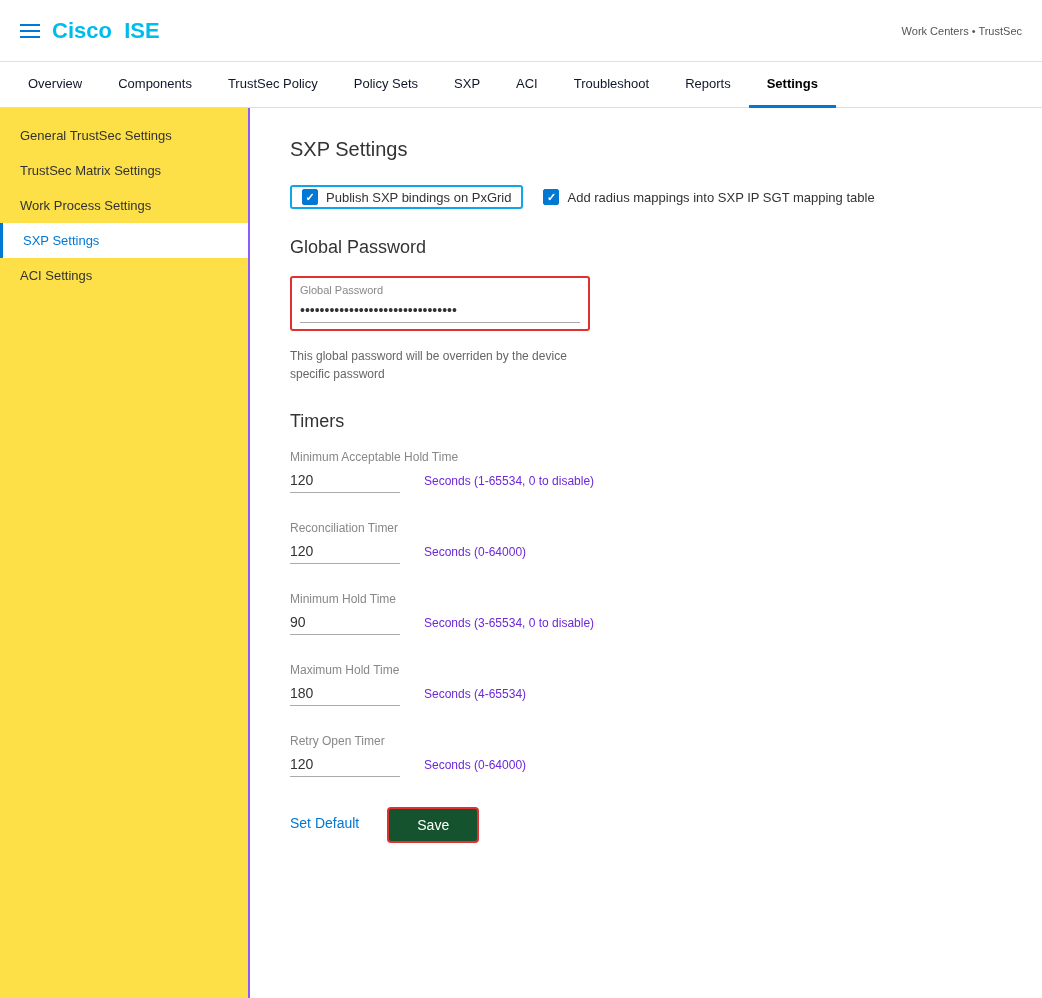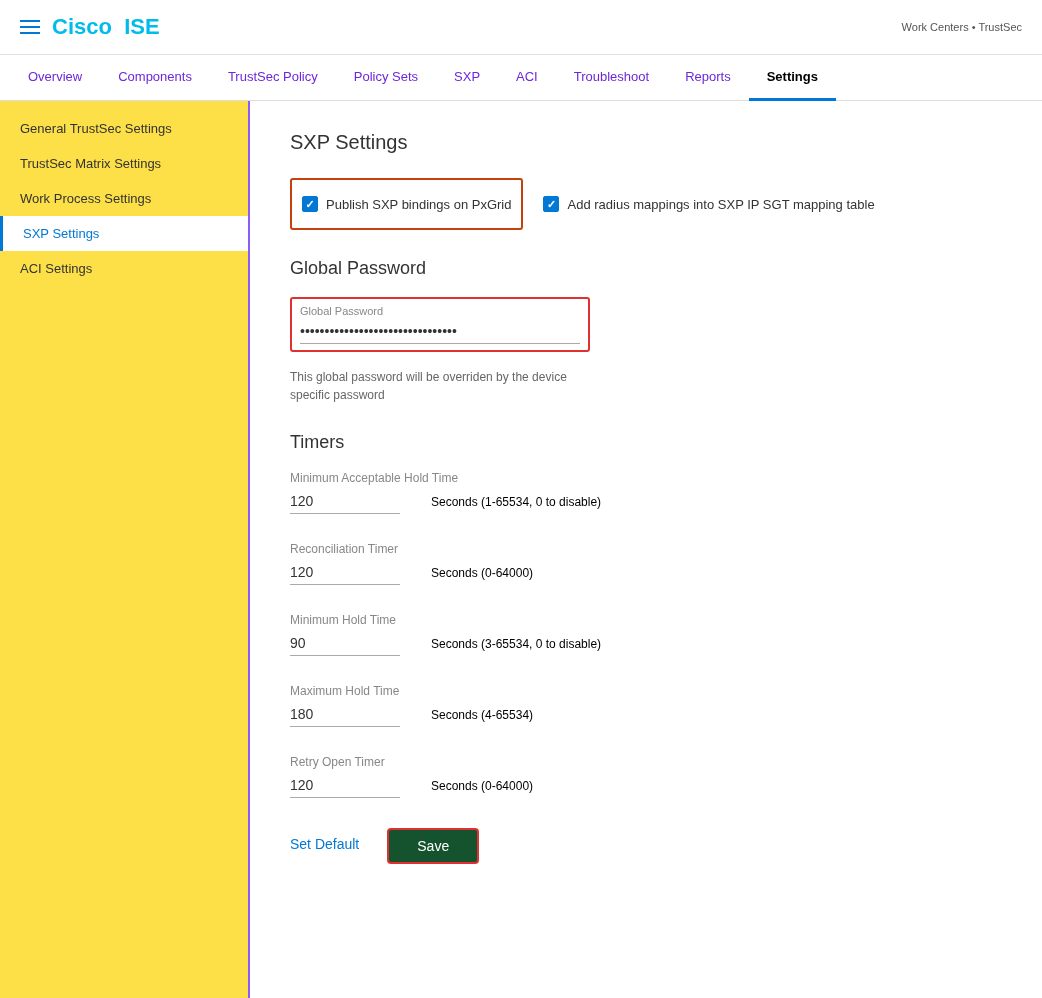--- a/index.html
+++ b/index.html
@@ -4,21 +4,21 @@
   <style>
     * { box-sizing: border-box; margin: 0; padding: 0; }
     body { font-family: 'Arial', sans-serif; font-size: 14px; color: #333; background: #fff; }
 
     
     .top-bar {
       display: flex;
       align-items: center;
       justify-content: space-between;
       padding: 0 20px;
-      height: 55px;
+      height: 62px;
       background: #fff;
       border-bottom: 1px solid #e0e0e0;
     }
     .top-bar-left {
       display: flex;
       align-items: center;
       gap: 12px;
     }
     .hamburger {
       display: flex;
@@ -50,21 +50,21 @@
       display: flex;
       align-items: center;
       border-bottom: 1px solid #ddd;
       background: #fff;
       padding: 0 10px;
     }
     .nav-tab {
       padding: 14px 18px;
       cursor: pointer;
       font-size: 13px;
-      color: #6d28d9;
+      color: #0f172a;
       white-space: nowrap;
       border-bottom: 3px solid transparent;
       margin-bottom: -1px;
     }
     .nav-tab.active {
       color: #000;
       font-weight: 600;
       border-bottom: 3px solid #0078d4;
     }
 
@@ -117,22 +117,22 @@
       gap: 20px;
       margin-bottom: 28px;
     }
     .checkbox-item {
       display: flex;
       align-items: center;
       gap: 8px;
       font-size: 13px;
     }
     .checkbox-item.highlighted {
-      border: 2px solid #c2410c;
-      padding: 16px 10px;
+      border: 2px solid #0ea5e9;
+      padding: 2px 10px;
       border-radius: 3px;
       align-items: center;
     }
     .checkbox-custom {
       width: 16px;
       height: 16px;
       background: #0078d4;
       border: 1px solid #0078d4;
       border-radius: 2px;
       display: flex;
@@ -197,39 +197,39 @@
       margin-bottom: 28px;
     }
     .timer-label {
       font-size: 12px;
       color: #888;
       margin-bottom: 4px;
     }
     .timer-row {
       display: flex;
       align-items: baseline;
-      gap: 23px;
+      gap: 16px;
     }
     .timer-input-wrap {
       display: flex;
       flex-direction: column;
     }
     .timer-input {
       border: none;
       border-bottom: 1px solid #aaa;
       outline: none;
       font-size: 14px;
       width: 110px;
       padding: 4px 0;
       background: transparent;
       color: #333;
     }
     .timer-unit {
       font-size: 12px;
-      color: #000000;
+      color: #6d28d9;
       margin-left: 8px;
     }
 
     
     .action-row {
       display: flex;
       align-items: flex-start;
       gap: 28px;
       margin-top: 30px;
     }

